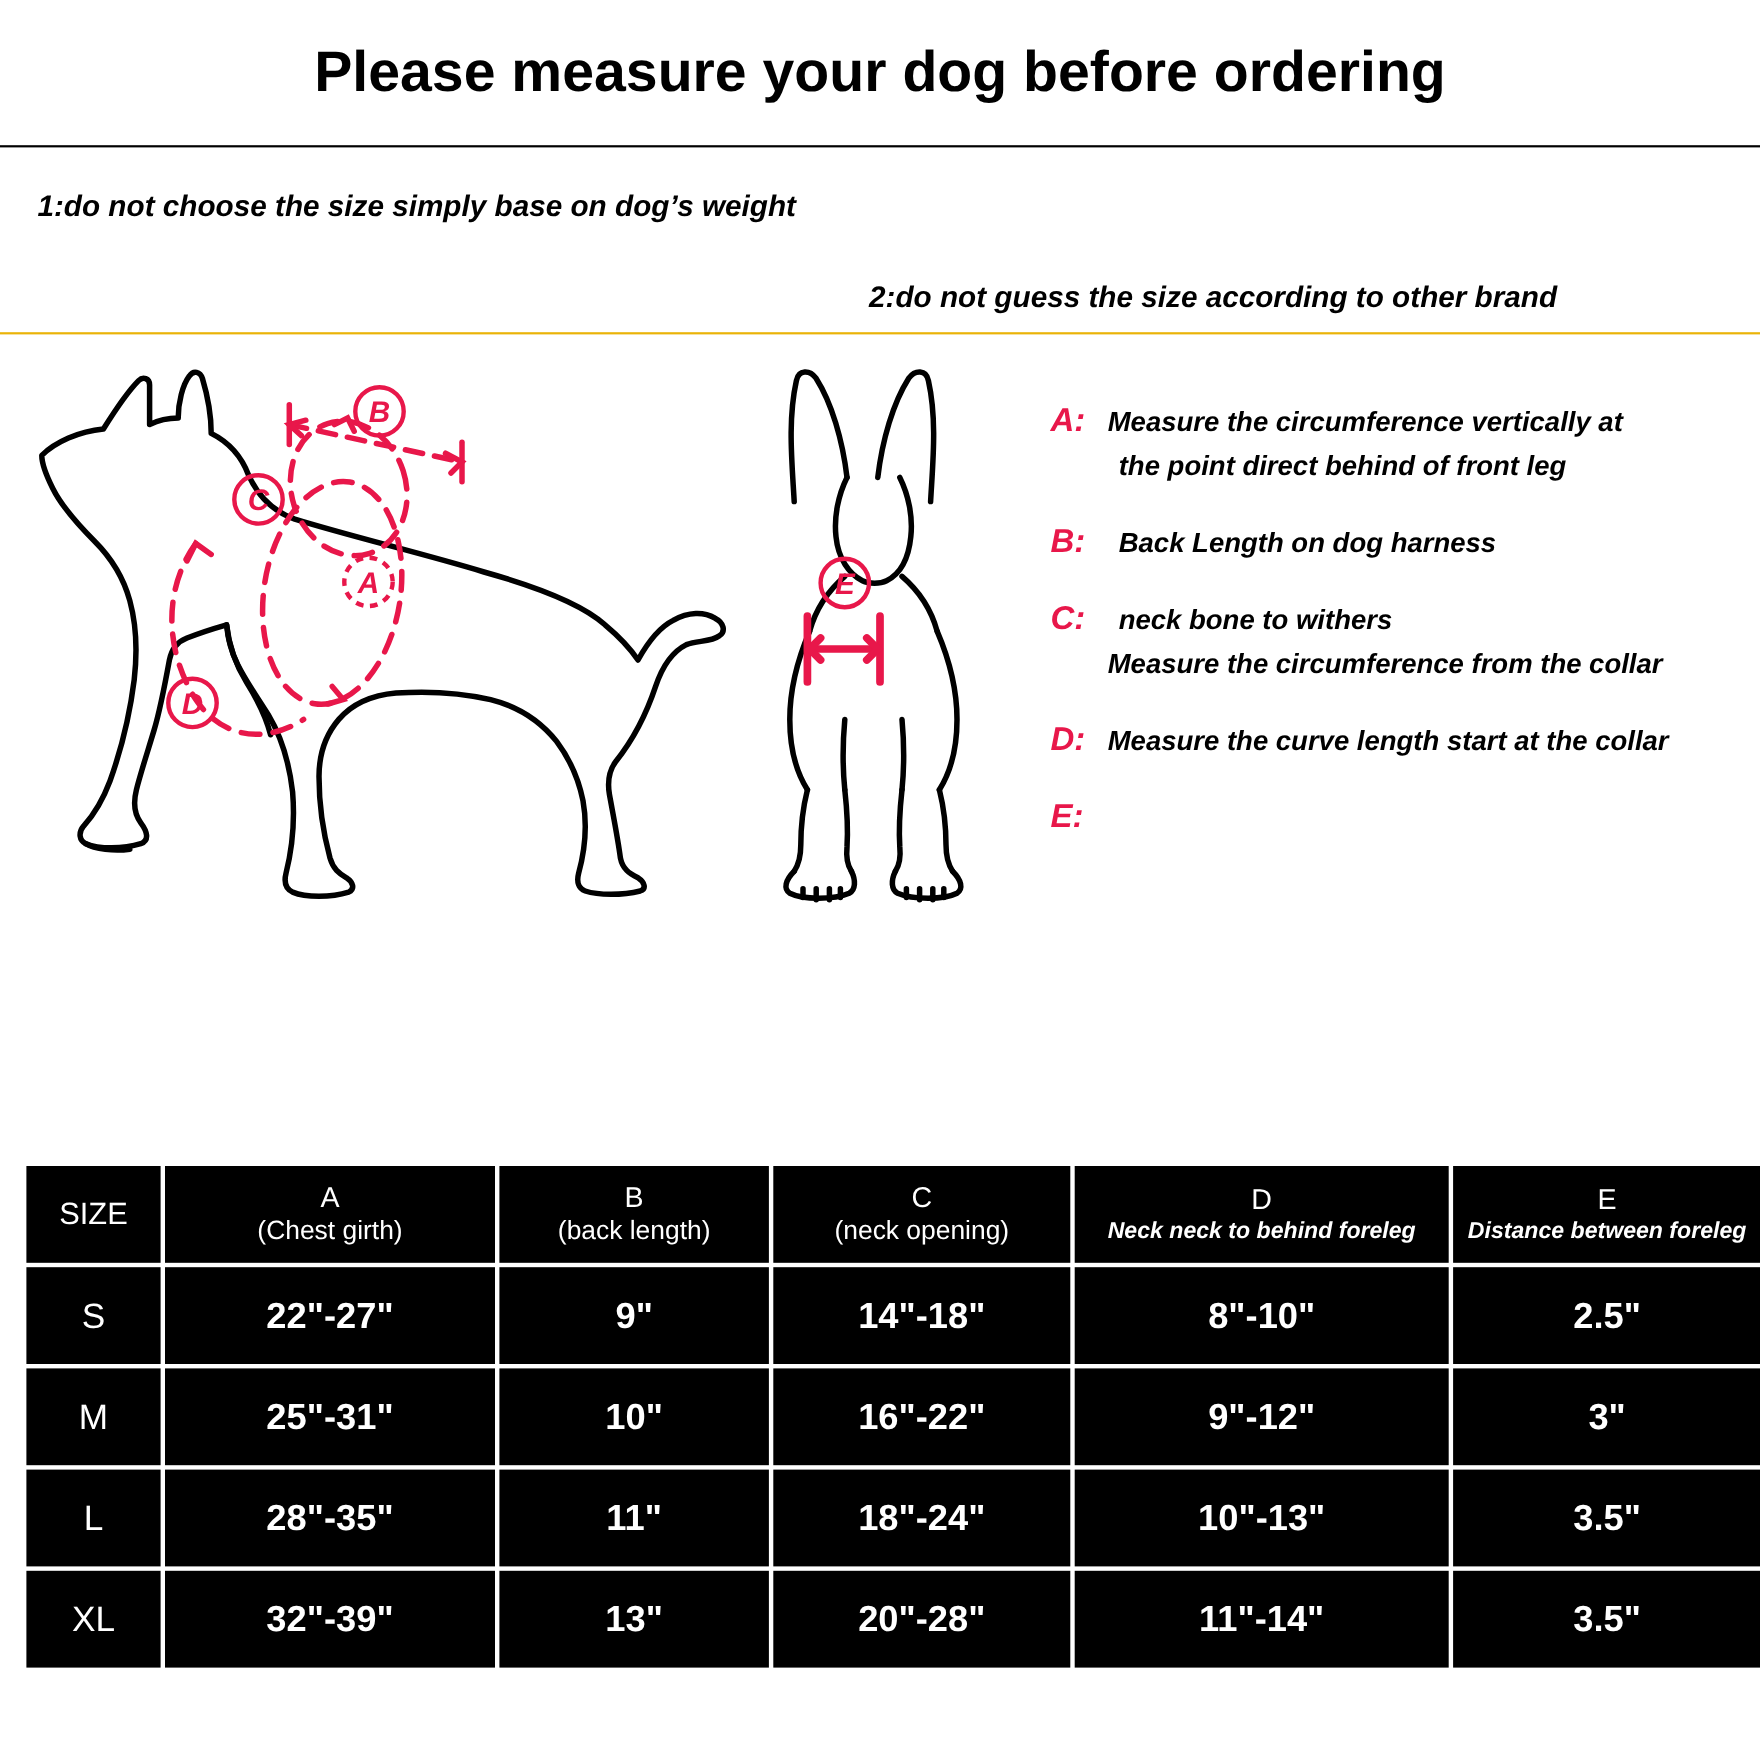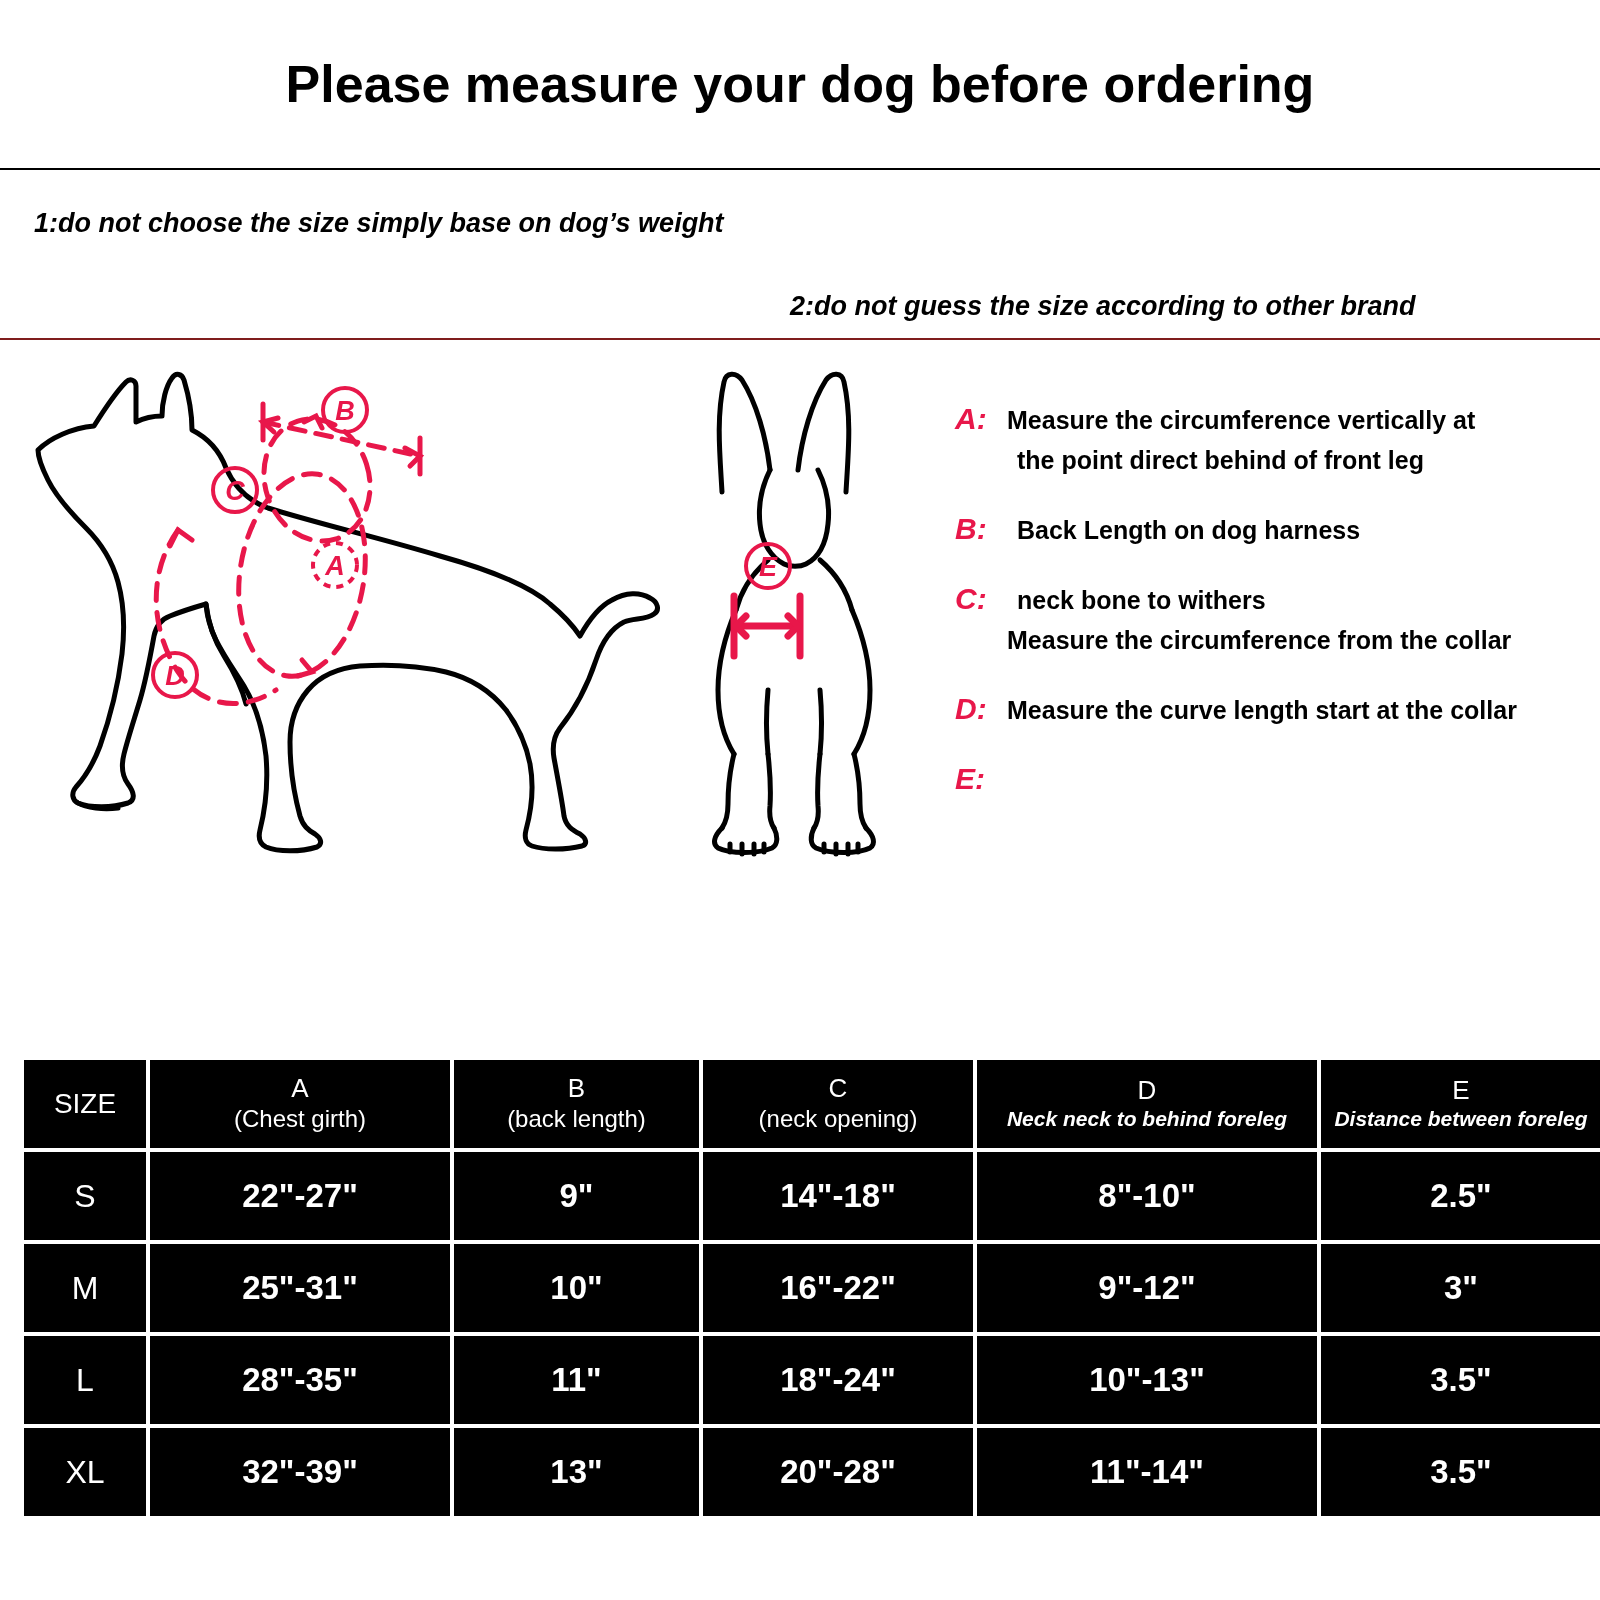--- a/index.html
+++ b/index.html
@@ -17,38 +17,38 @@
   }
   .page {
     width: 1600px;
     height: 1600px;
     position: relative;
     box-sizing: border-box;
   }
 
   
   .header {
-    height: 170px;
+    height: 134px;
     border-bottom: 2px solid #000;
     display: flex;
     align-items: center;
     justify-content: center;
     box-sizing: border-box;
   }
   .header-title {
     font-size: 52px;
     font-weight: bold;
     letter-spacing: 0px;
     text-align: center;
   }
 
   
   .notes {
     height: 170px;
-    border-bottom: 2px solid #7f1d1d;
+    border-bottom: 2px solid #eab308;
     box-sizing: border-box;
     position: relative;
   }
   .note {
     position: absolute;
     font-size: 27px;
     font-style: italic;
     font-weight: bold;
   }
   .note-1 { left: 34px; top: 38px; }
@@ -85,20 +85,21 @@
     color: #e8174a;
     font-weight: bold;
     font-style: italic;
     font-size: 30px;
     width: 52px;
     flex: 0 0 52px;
     line-height: 1.25;
   }
   .legend-text {
     font-size: 25px;
+    font-style: italic;
     font-weight: bold;
     line-height: 1.6;
   }
   .legend-text.indent { padding-left: 10px; }
 
   
   .table-wrap {
     position: absolute;
     left: 20px;
     top: 1056px;

